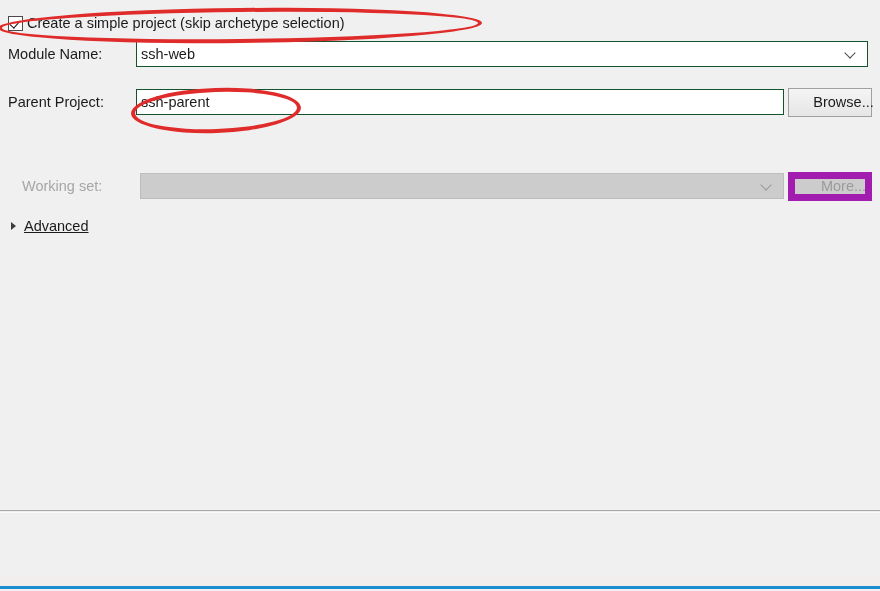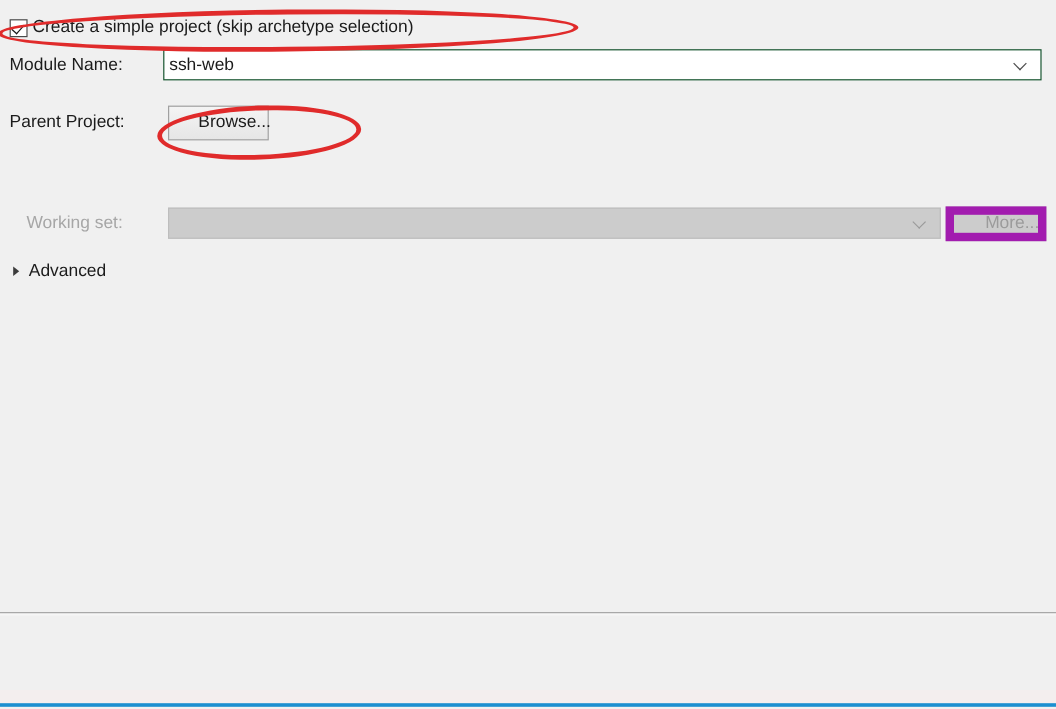--- a/index.html
+++ b/index.html
@@ -146,20 +146,21 @@
     content: "";
     position: absolute;
     left: 3px; top: 2px;
     border-left: 5px solid #3c3c3c;
     border-top: 4px solid transparent;
     border-bottom: 4px solid transparent;
   }
   .advanced .txt {
     font-size: 14.5px;
     color: #1b1b1b;
+    text-decoration: underline;
   }
 
   
   #sep {
     position: absolute;
     left: 0; top: 510px;
     width: 880px; height: 1px;
     background: #a8a8a8;
   }
   #sep2 {
@@ -221,20 +222,23 @@
     <div class="field-row" style="left:8px; top:41px; width:864px;">
       <span class="field-label" style="width:128px;">Module Name:</span>
       <div class="combo" style="width:732px;">
         <span class="val" title="ssh-web">ssh-web</span>
         <span class="chev"></span>
       </div>
     </div>
 
     <div class="field-row" style="left:8px; top:89px; width:864px;">
       <span class="field-label" style="width:128px;">Parent Project:</span>
+      <div class="textfield" style="width:648px;">
+        <span class="val">ssh-parent</span>
+      </div>
       <div class="btn" style="width:84px; margin-left:4px;">Browse...</div>
     </div>
 
 
     <div class="field-row" style="left:22px; top:173px; width:850px;">
       <span class="field-label disabled" style="width:118px;">Working set:</span>
       <div class="combo disabled" style="width:644px;">
         <span class="val"></span>
         <span class="chev"></span>
       </div>

